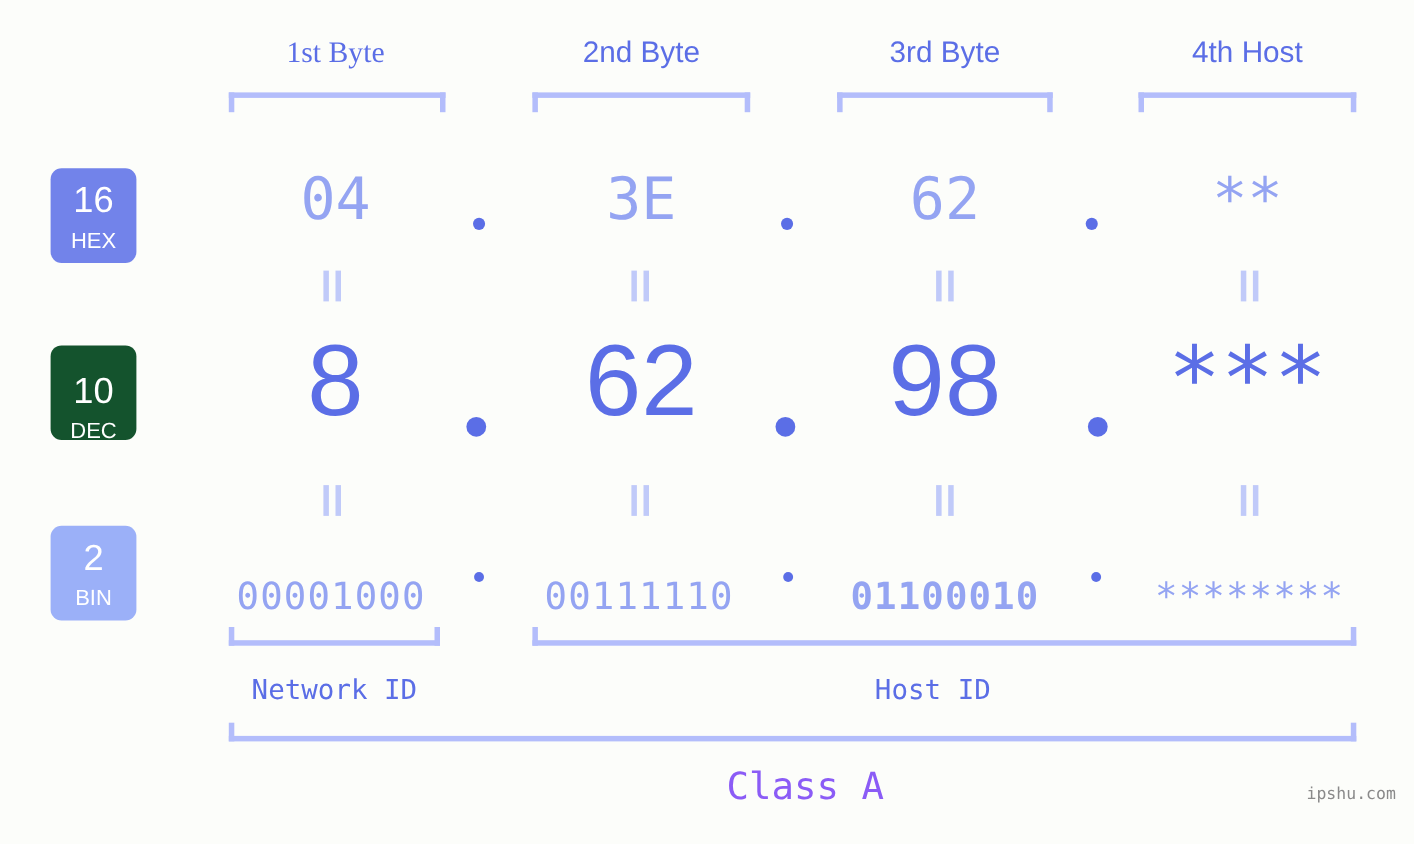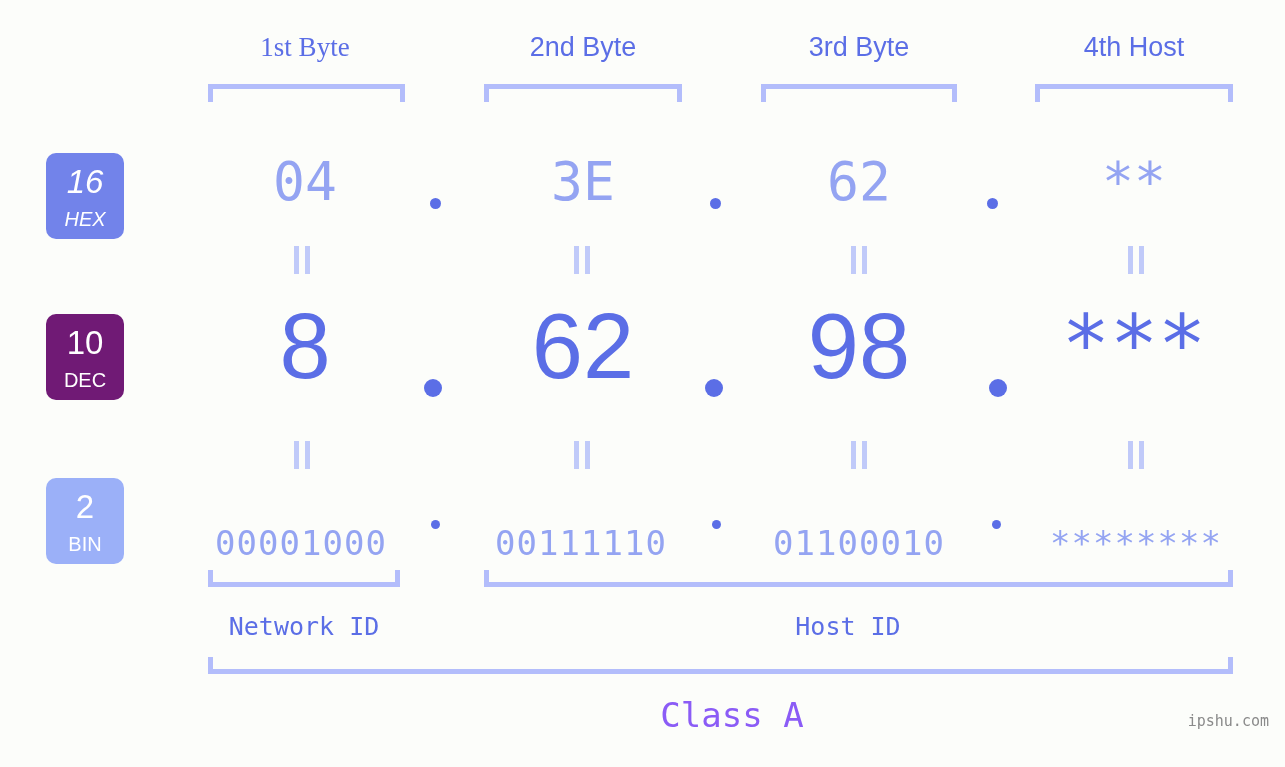--- a/index.html
+++ b/index.html
@@ -62,22 +62,22 @@
     display: block;
     font-size: 33px;
     font-weight: 400;
   }
   .base-badge .nm {
     display: block;
     font-size: 20px;
     font-weight: 400;
     margin-top: 11px;
   }
-  #badge-hex { top: 153px;  height: 86px; padding-top: 12px; background: #7283ea; font-style: italic; }
-  #badge-dec { top: 314px;  height: 86px; padding-top: 12px; background: #701a75; }
+  #badge-hex { top: 153px;  height: 86px; padding-top: 12px; background: #7283ea; }
+  #badge-dec { top: 314px;  height: 86px; padding-top: 24px; background: #14532d; }
   #badge-bin { top: 478px;  height: 86px; padding-top: 12px; background: #9bb0f8; }
 
   
   .hex-val {
     position: absolute;
     top: 155px;
     font-family: "DejaVu Sans Mono", monospace;
     font-size: 53px;
     color: #94a4f2;
     text-align: center;
@@ -265,21 +265,21 @@
   </div>
 <div class="eqmark" style="left:1126px; top:441px;">
     <i></i>
     <i></i>
   </div>
 
 <div class="bin-val" style="left:201px; width:200px;">00001000</div>
 <div class="bin-dot" style="left:431px;"></div>
 <div class="bin-val" style="left:482px; width:198px;">00111110</div>
 <div class="bin-dot" style="left:712px;"></div>
-<div class="bin-val" style="left:761px; width:196px;">01100010</div>
+<div class="bin-val" style="left:761px; width:196px;font-weight:bold;">01100010</div>
 <div class="bin-dot" style="left:992px;"></div>
 <div class="bin-val" style="left:1037px; width:198px;">********</div>
 
 <div class="bracket-bottom" style="left:208px; top:570px; width:192px;"></div>
 <div class="bracket-bottom" style="left:484px; top:570px; width:749px;"></div>
 
 <div class="id-label" style="left:204px; width:200px;">Network ID</div>
 <div class="id-label" style="left:748px; width:200px;">Host ID</div>
 
 <div class="bracket-bottom" style="left:208px; top:657px; width:1025px;"></div>

